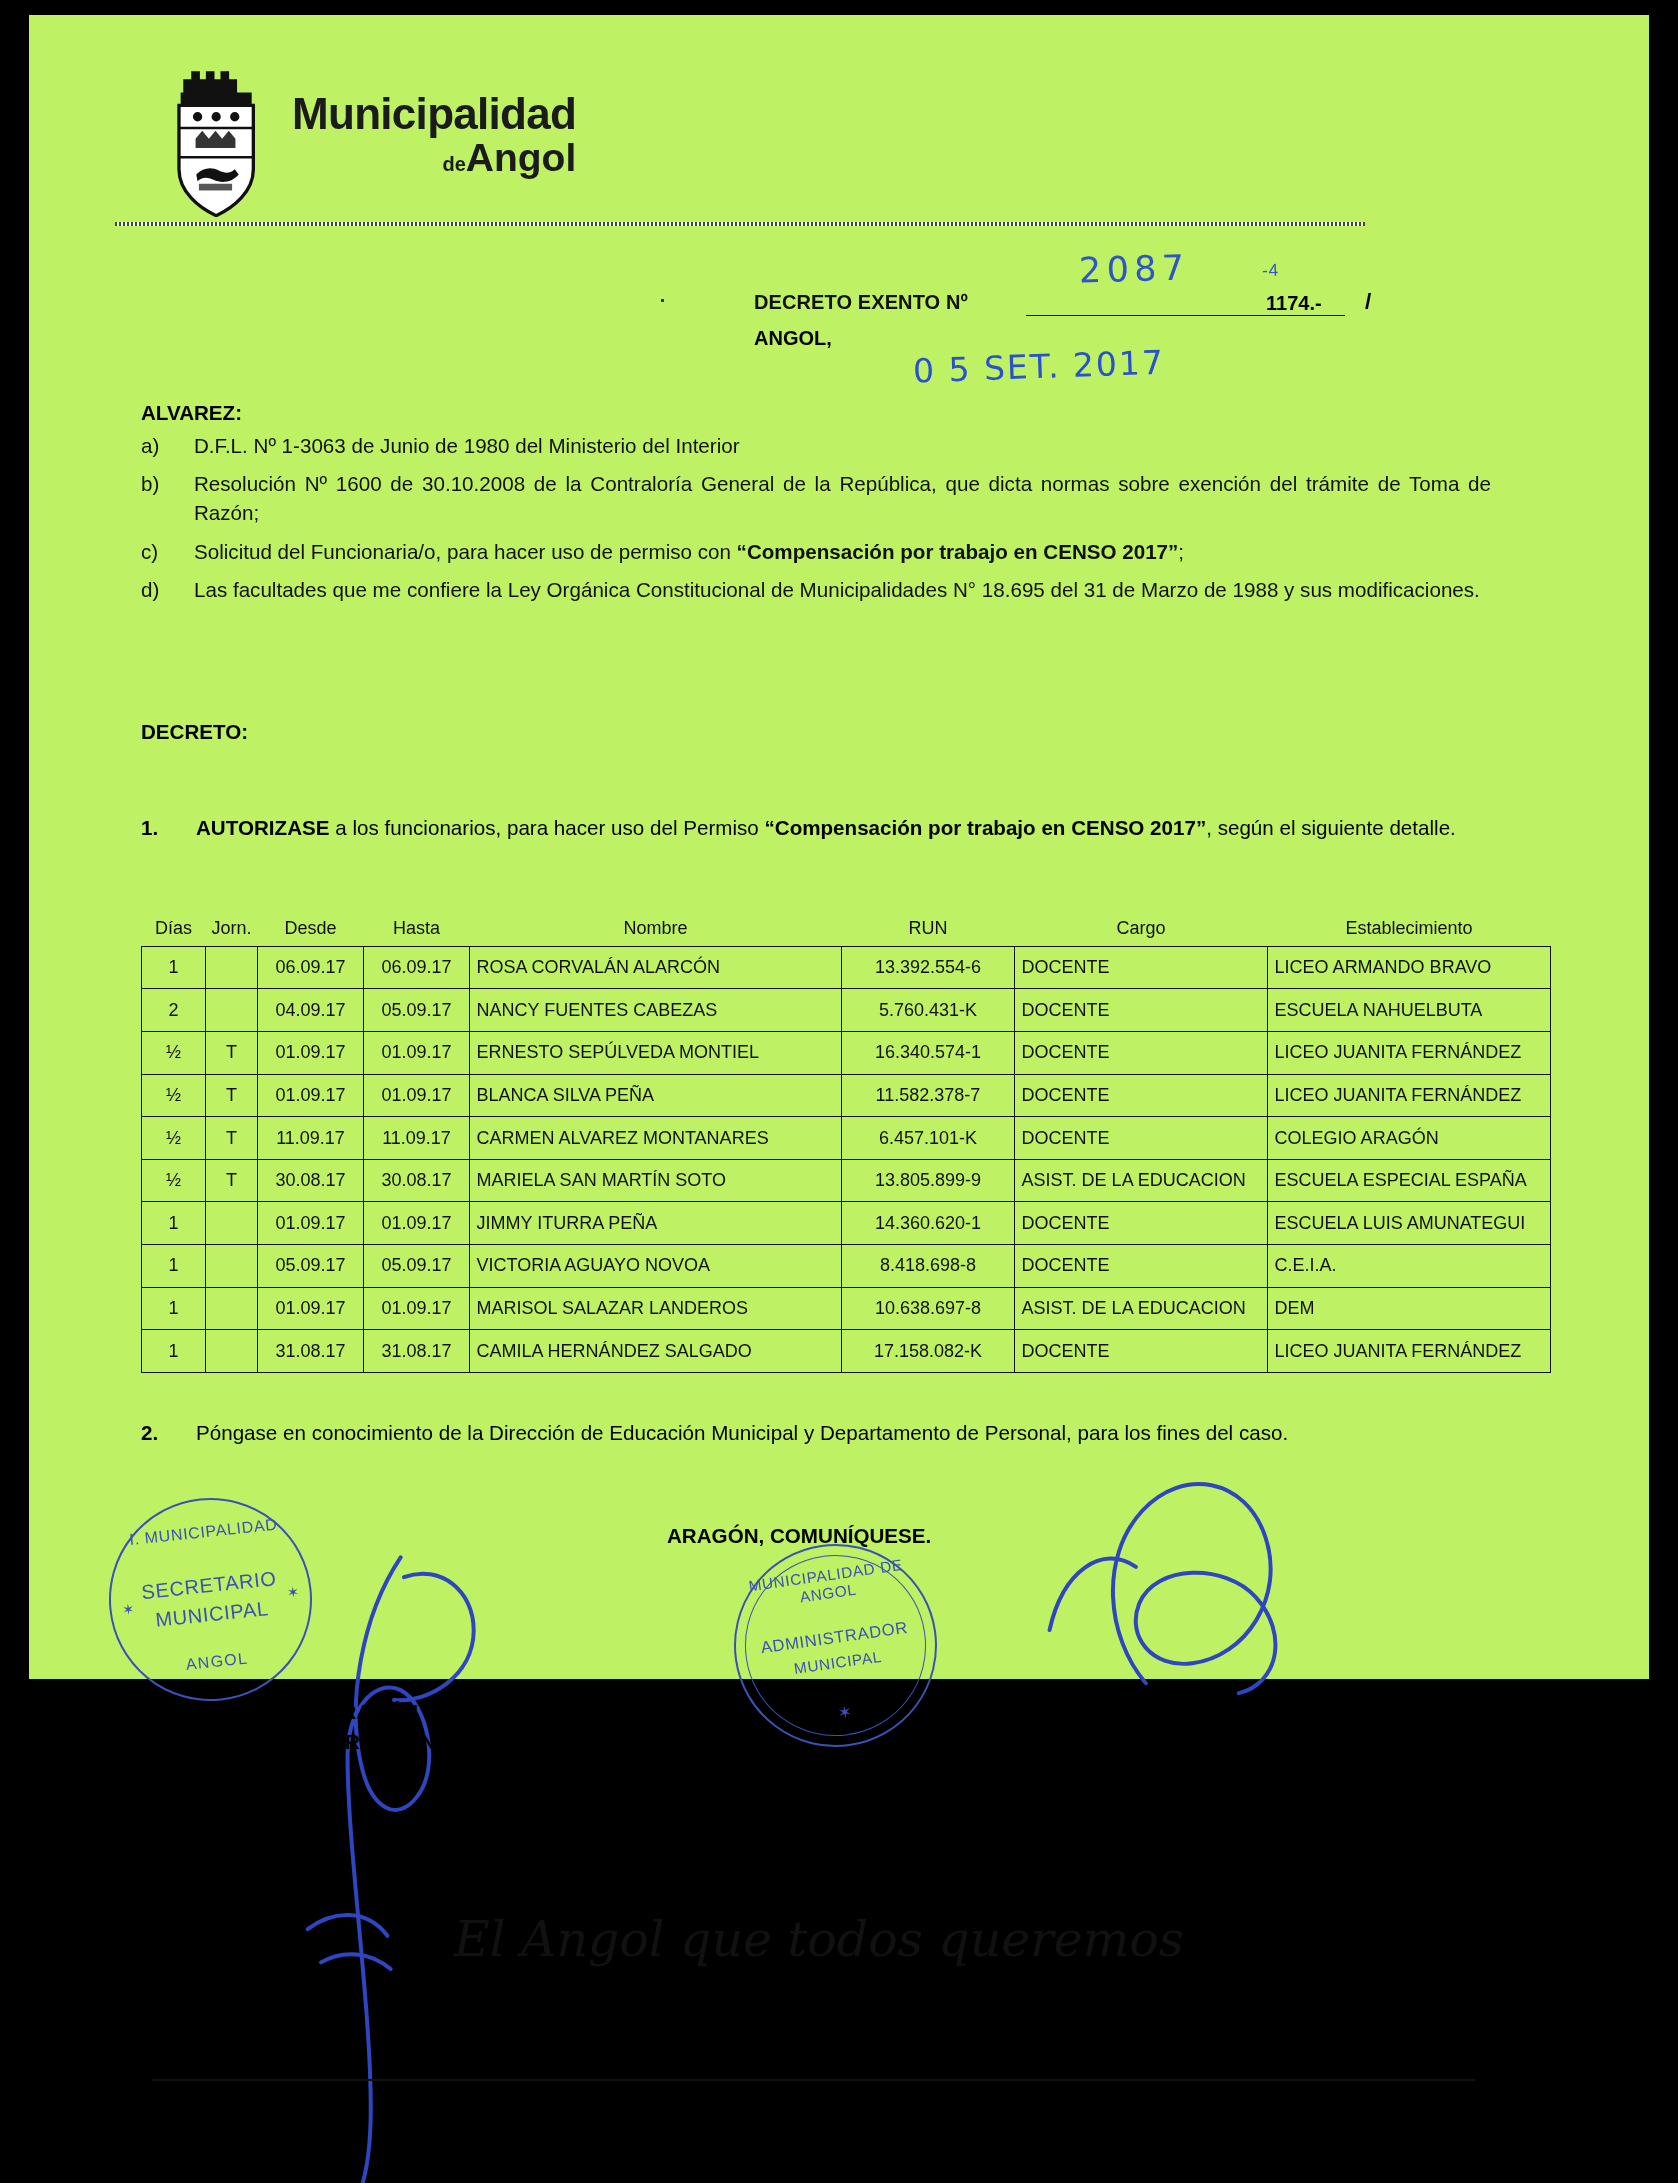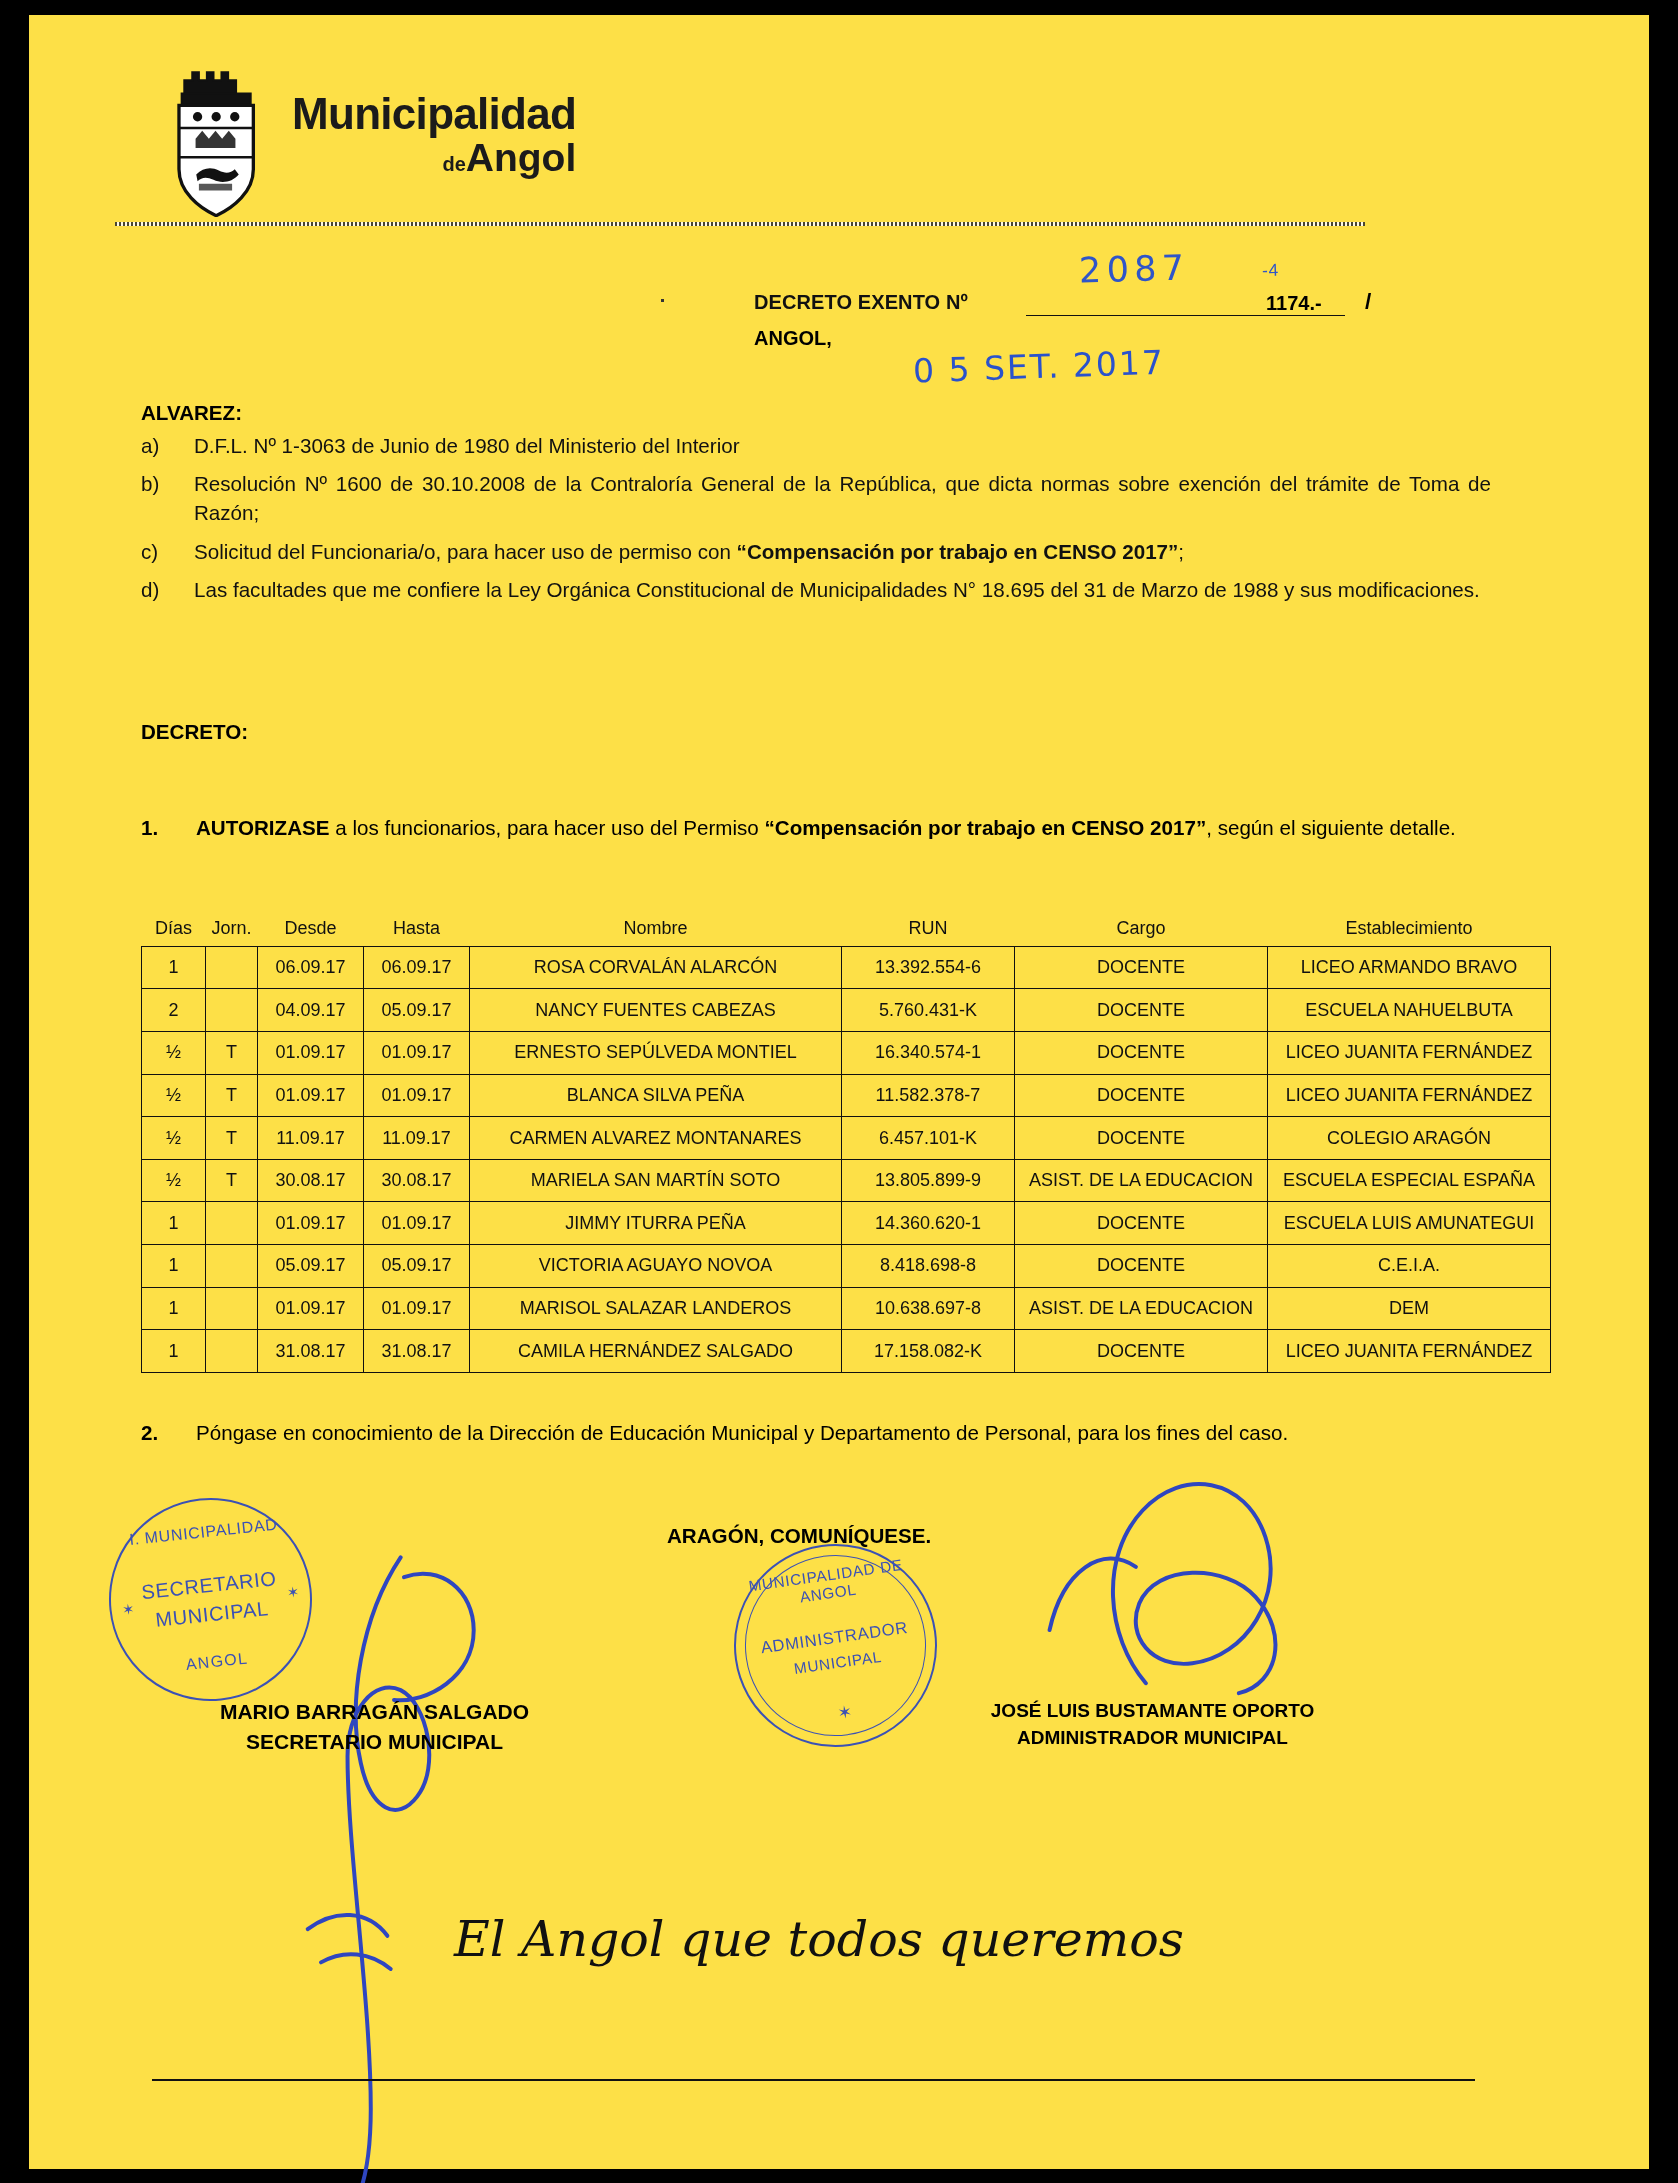--- a/index.html
+++ b/index.html
@@ -11,22 +11,22 @@
     width: 1679px;
     height: 2183px;
     font-family: "Liberation Sans", sans-serif;
     overflow: hidden;
   }
   .page {
     position: absolute;
     left: 29px;
     top: 14.6px;
     width: 1620px;
-    height: 2154px;
-    background: #fde047;
+    height: 1664px;
+    background: #bef264;
   }
   .sheet {
     position: absolute;
     left: 0;
     top: 0;
     width: 1620px;
     height: 2154px;
     padding: 0;
   }
 
@@ -235,21 +235,21 @@
   table.detail tbody td {
     border: 1.3px solid #111;
     height: 39px;
     padding: 1.3px 6.6px;
     color: #111;
     font-size: 18px;
     white-space: nowrap;
     overflow: hidden;
   }
   td.c { text-align: center; }
-  td.l { text-align: center; }
+  td.l { text-align: left; }
   .col-dias  { width: 64px; }
   .col-jorn  { width: 52px; }
   .col-desde { width: 106px; }
   .col-hasta { width: 106px; }
   .col-nombre{ width: 372px; }
   .col-run   { width: 173px; }
   .col-cargo { width: 253px; }
   .col-estab { width: 283px; }
   .cargo-cell { font-size: 16.6px; }
   .estab-cell { font-size: 16.6px; }

